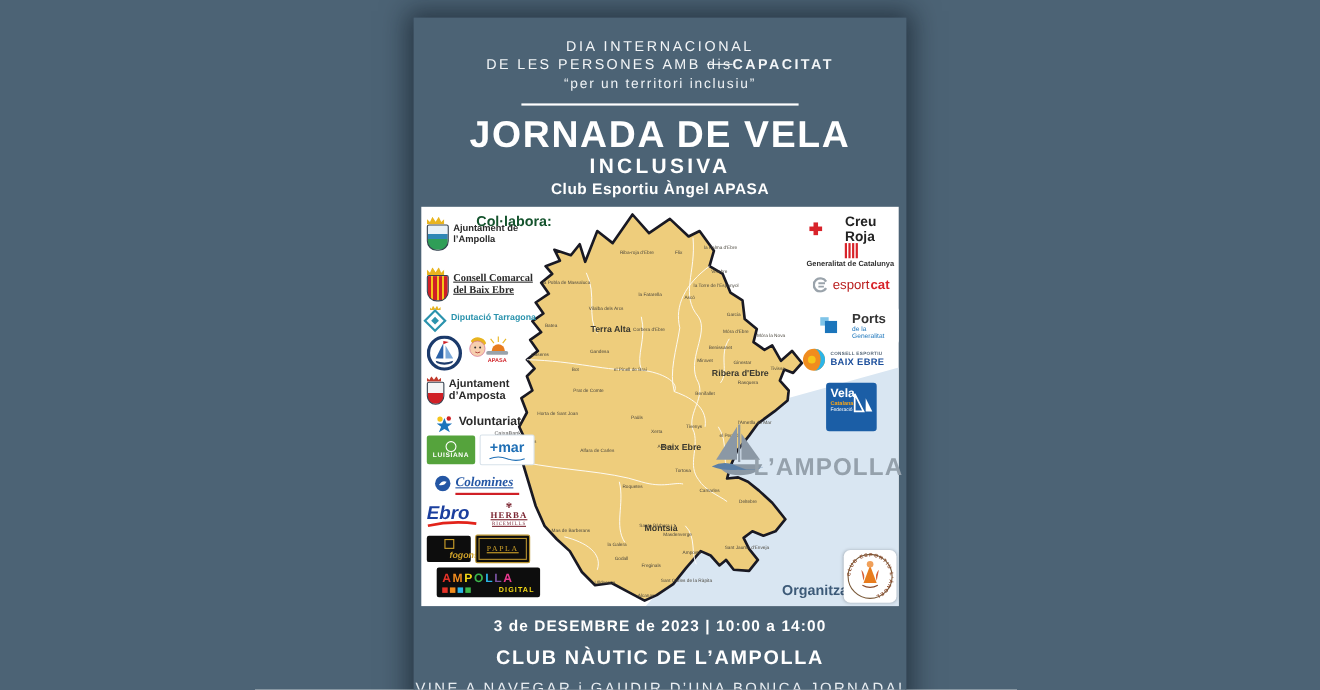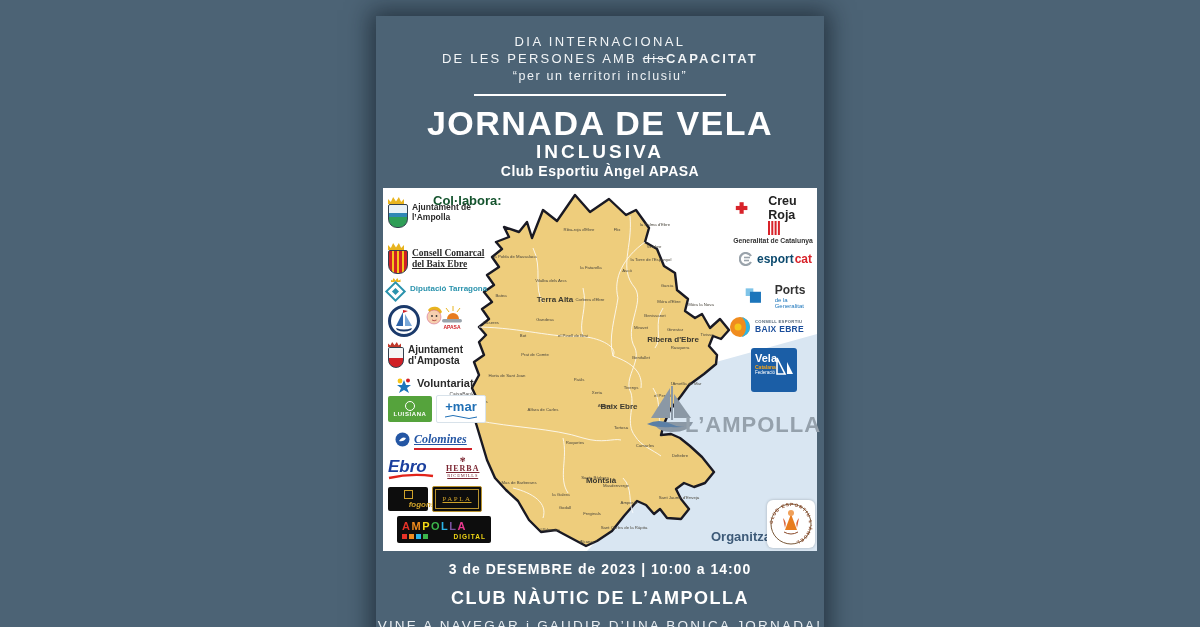--- a/index.html
+++ b/index.html
@@ -305,21 +305,21 @@
         </svg>
         <span style="font-size:6.8px;font-weight:700;color:#333;">Generalitat de Catalunya</span>
       </div>
 
       <div class="rrow" style="left:352px;top:62px;background:#fff;padding:2px 4px;border-radius:2px;">
         <svg width="14" height="14" viewBox="0 0 14 14">
           <path d="M12,4 A6,6 0 1 0 12,10" stroke="#9aa3ab" stroke-width="2.2" fill="none"></path>
           <line x1="5" y1="5.5" x2="11" y2="5.5" stroke="#9aa3ab" stroke-width="1.6"></line>
           <line x1="5" y1="8.5" x2="10" y2="8.5" stroke="#9aa3ab" stroke-width="1.6"></line>
         </svg>
-        <span style="font-size:12px;font-weight:700;color:#0c4a6e;">esport</span>
+        <span style="font-size:12px;font-weight:400;color:#b91c1c;">esport</span>
           <span style="font-size:12px;font-weight:700;color:#d8232a;margin-left:-3px;">cat</span>
       </div>
 
       <div class="rrow" style="left:356px;top:92px;background:#fff;padding:3px 5px;border-radius:2px;gap:12px;">
         <svg width="22" height="22" viewBox="0 0 22 22">
           <rect x="2" y="2" width="9" height="9" fill="#7fc4e8"></rect>
             <rect x="7" y="6" width="13" height="13" fill="#1b75bb"></rect>
         </svg>
         <div>
           <div style="font-size:12px;font-weight:700;color:#333;">Ports</div>

